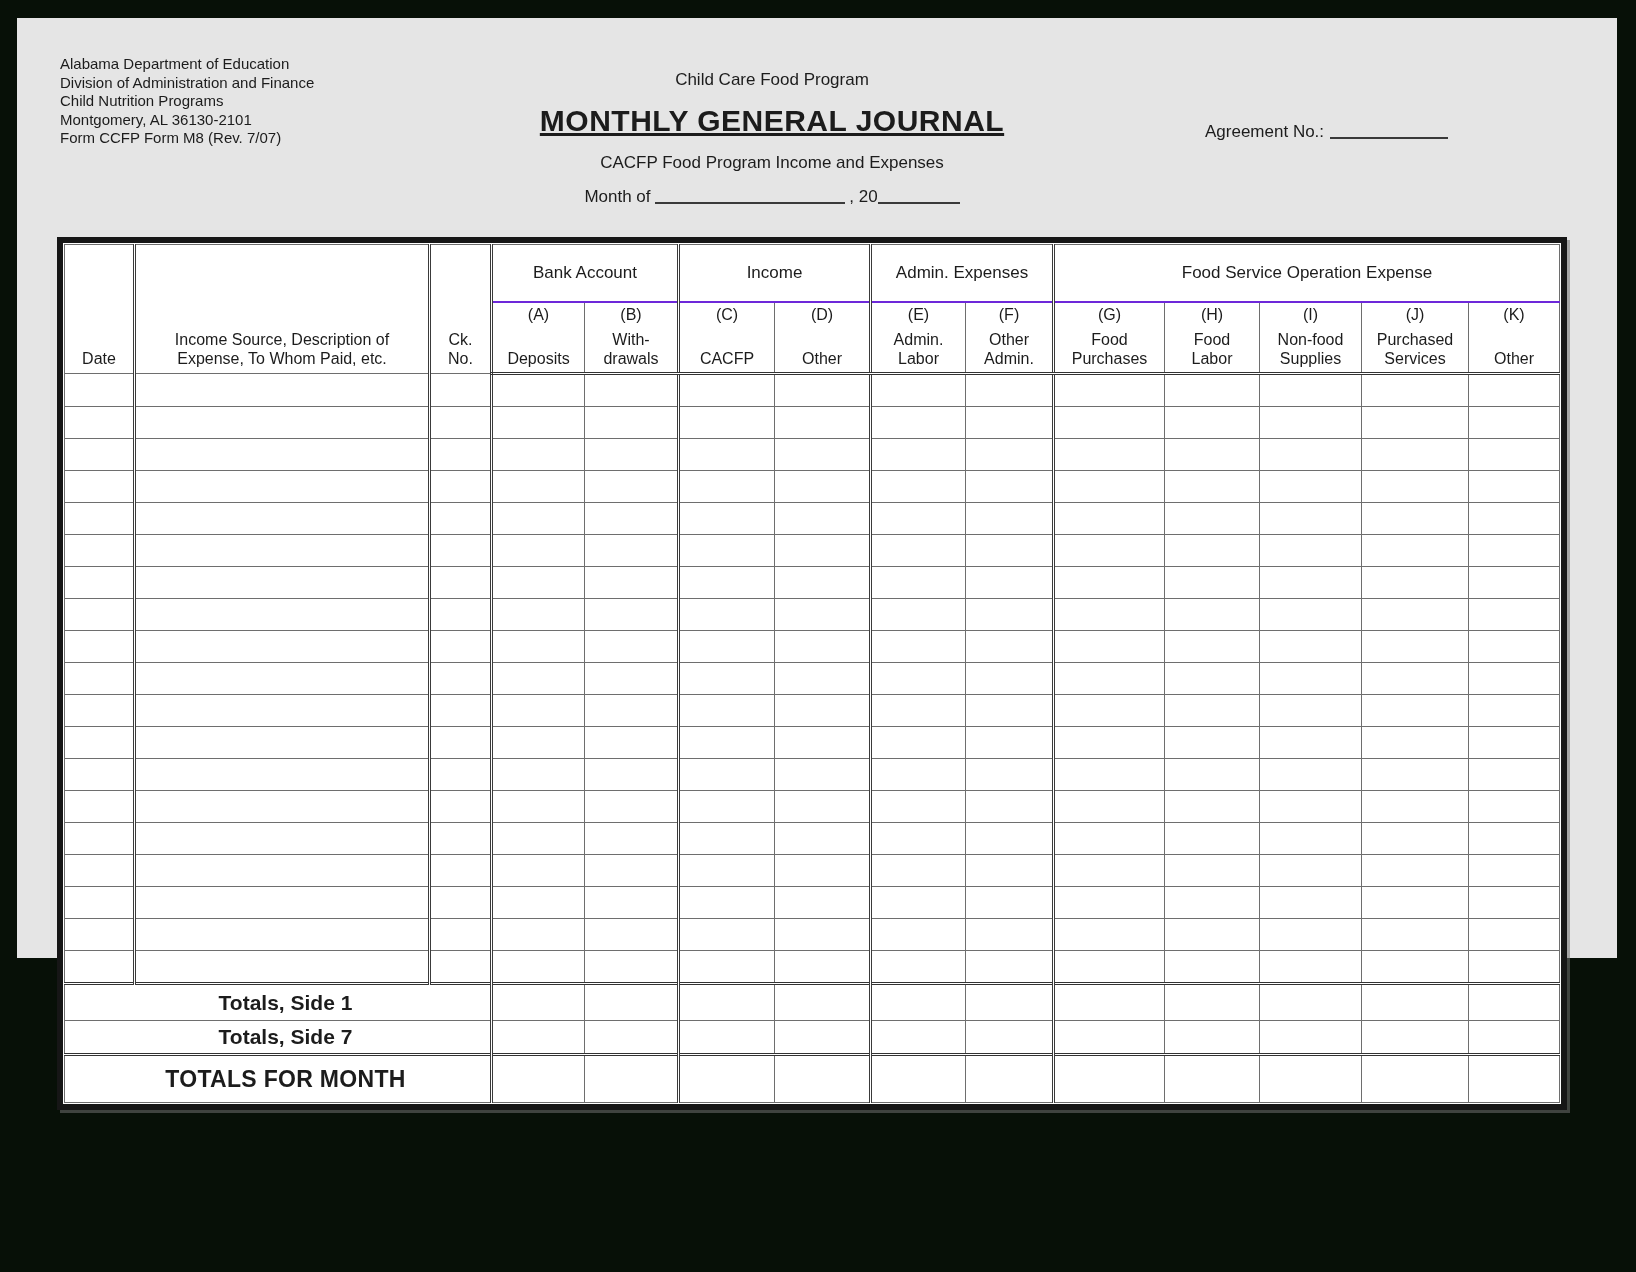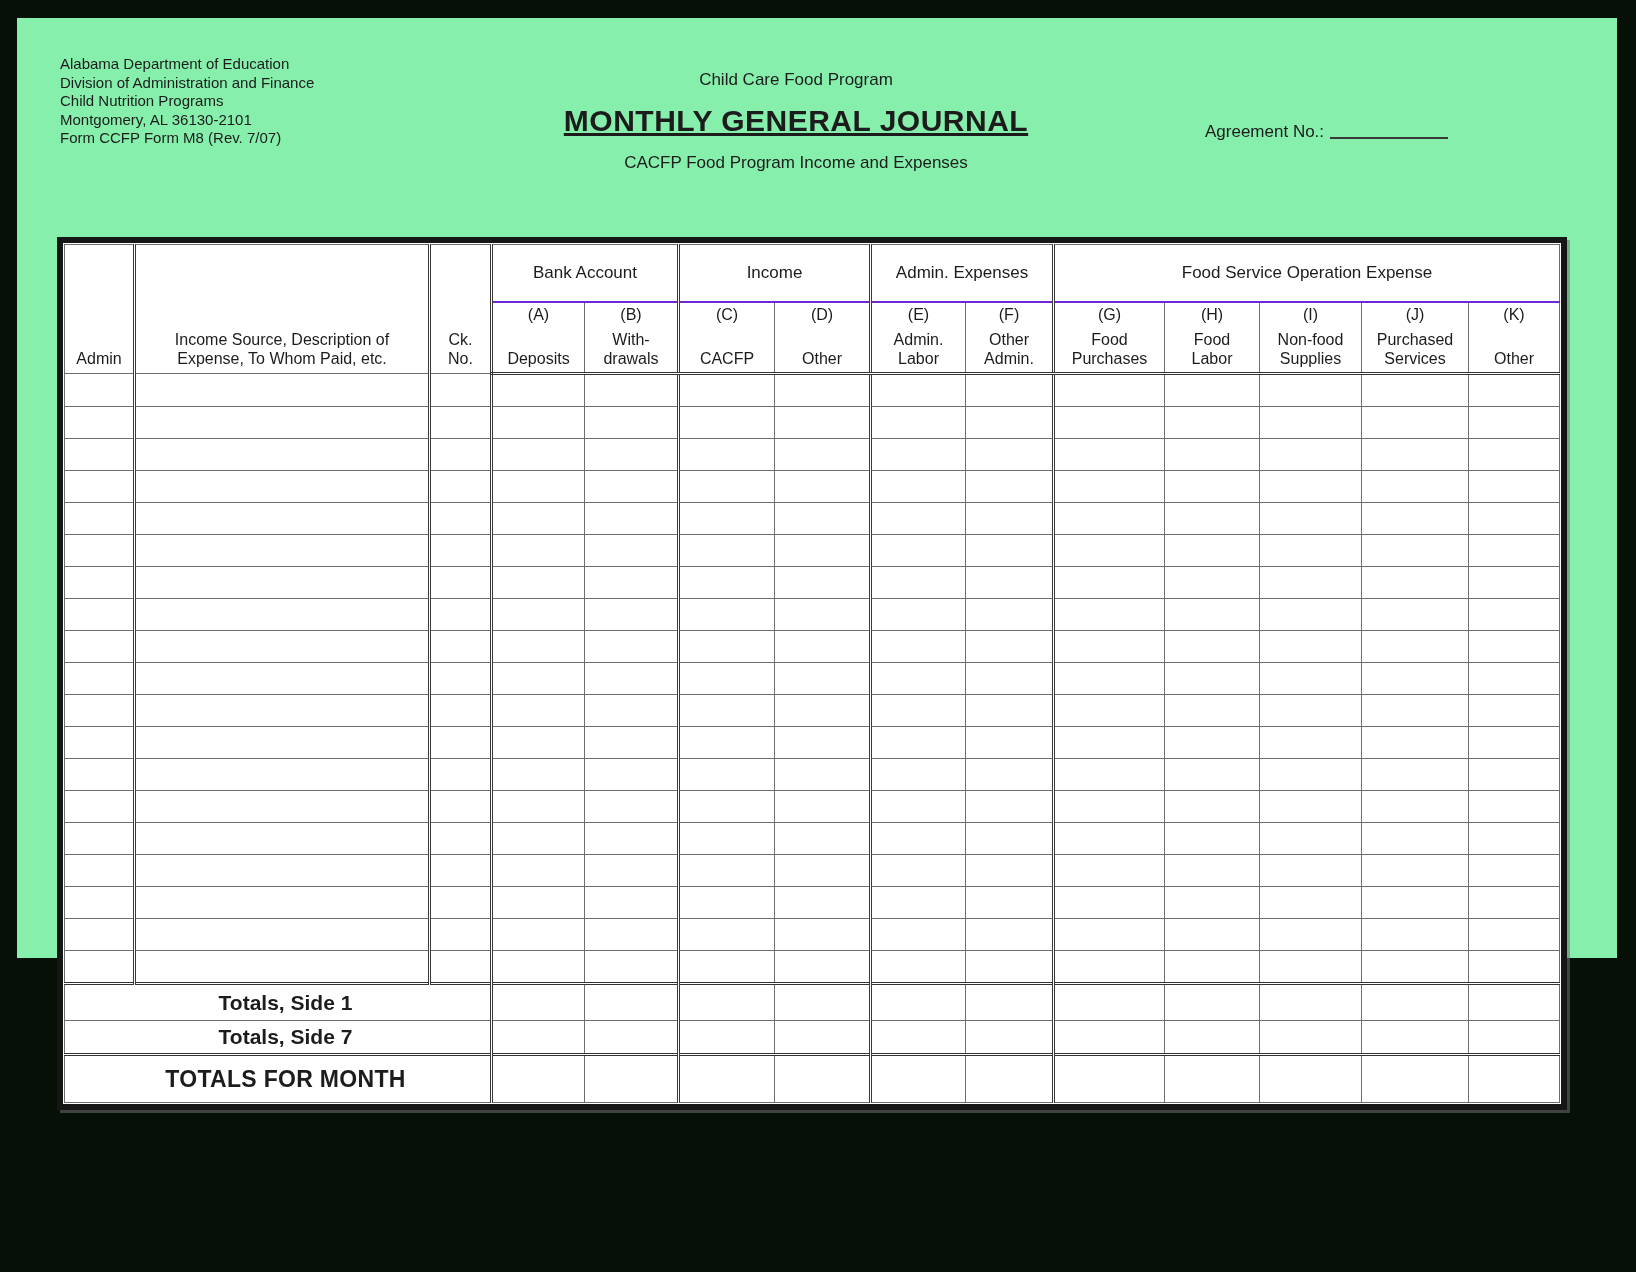--- a/index.html
+++ b/index.html
@@ -5,29 +5,29 @@
   html,body{margin:0;padding:0;}
   body{
     width:1636px;height:1272px;position:relative;
     background:#071007;
     font-family:"Liberation Sans", sans-serif;
     color:#1c1c1c;
     -webkit-font-smoothing:antialiased;
   }
   .page{
     position:absolute;left:17px;top:18px;width:1600px;height:940px;
-    background:#86efac;
+    background:#e5e5e5;
   }
   
   .agency{
     position:absolute;left:43px;top:37px;
     font-size:15px;line-height:18.6px;
   }
   .titleblock{
-    position:absolute;left:0;top:52px;width:1510px;text-align:center;padding-left:24px;
+    position:absolute;left:0;top:52px;width:1510px;text-align:center;
   }
   .program{font-size:17px;}
   .title{font-size:30px;font-weight:bold;letter-spacing:.5px;margin-top:14px;text-decoration:underline;}
   .subtitle{font-size:17px;margin-top:15px;}
   .monthline{font-size:17px;margin-top:14px;}
   .agreement{position:absolute;left:1188px;top:104px;font-size:17px;}
   .blank{
     display:inline-block;height:14px;border-bottom:2px solid #3a3a3a;
     vertical-align:baseline;margin-bottom:-2px;
   }
@@ -85,20 +85,24 @@
     <div>Division of Administration and Finance</div>
     <div>Child Nutrition Programs</div>
     <div>Montgomery, AL 36130-2101</div>
     <div>Form CCFP Form M8 (Rev. 7/07)</div>
   </div>
 
   <div class="titleblock">
     <div class="program">Child Care Food Program</div>
     <div class="title">MONTHLY GENERAL JOURNAL</div>
     <div class="subtitle">CACFP Food Program Income and Expenses</div>
+    <div class="monthline">
+      <span>Month of</span><span class="blank blank-month"></span>
+      <span>, 20</span><span class="blank blank-year"></span>
+    </div>
   </div>
 
   <div class="agreement">
     <span>Agreement No.:</span><span class="blank blank-agree"></span>
   </div>
 
   <div class="tablewrap">
     <table>
       <colgroup>
         <col style="width:70px">
@@ -112,21 +116,21 @@
           <col style="width:88px">
         <col style="width:111px">
           <col style="width:95px">
           <col style="width:102px">
         <col style="width:107px">
           <col style="width:91px">
       </colgroup>
       <thead>
         <tr class="grouprow">
           <th rowspan="2" class="vhead">
-            <div>Admin</div>
+            <div>Date</div>
           </th>
           <th rowspan="2" class="vhead maj">
             <div>Income Source, Description of</div>
             <div>Expense, To Whom Paid, etc.</div>
           </th>
           <th rowspan="2" class="vhead maj">
             <div>Ck.</div>
             <div>No.</div>
           </th>
           <th colspan="2" class="grp maj">Bank Account</th>

